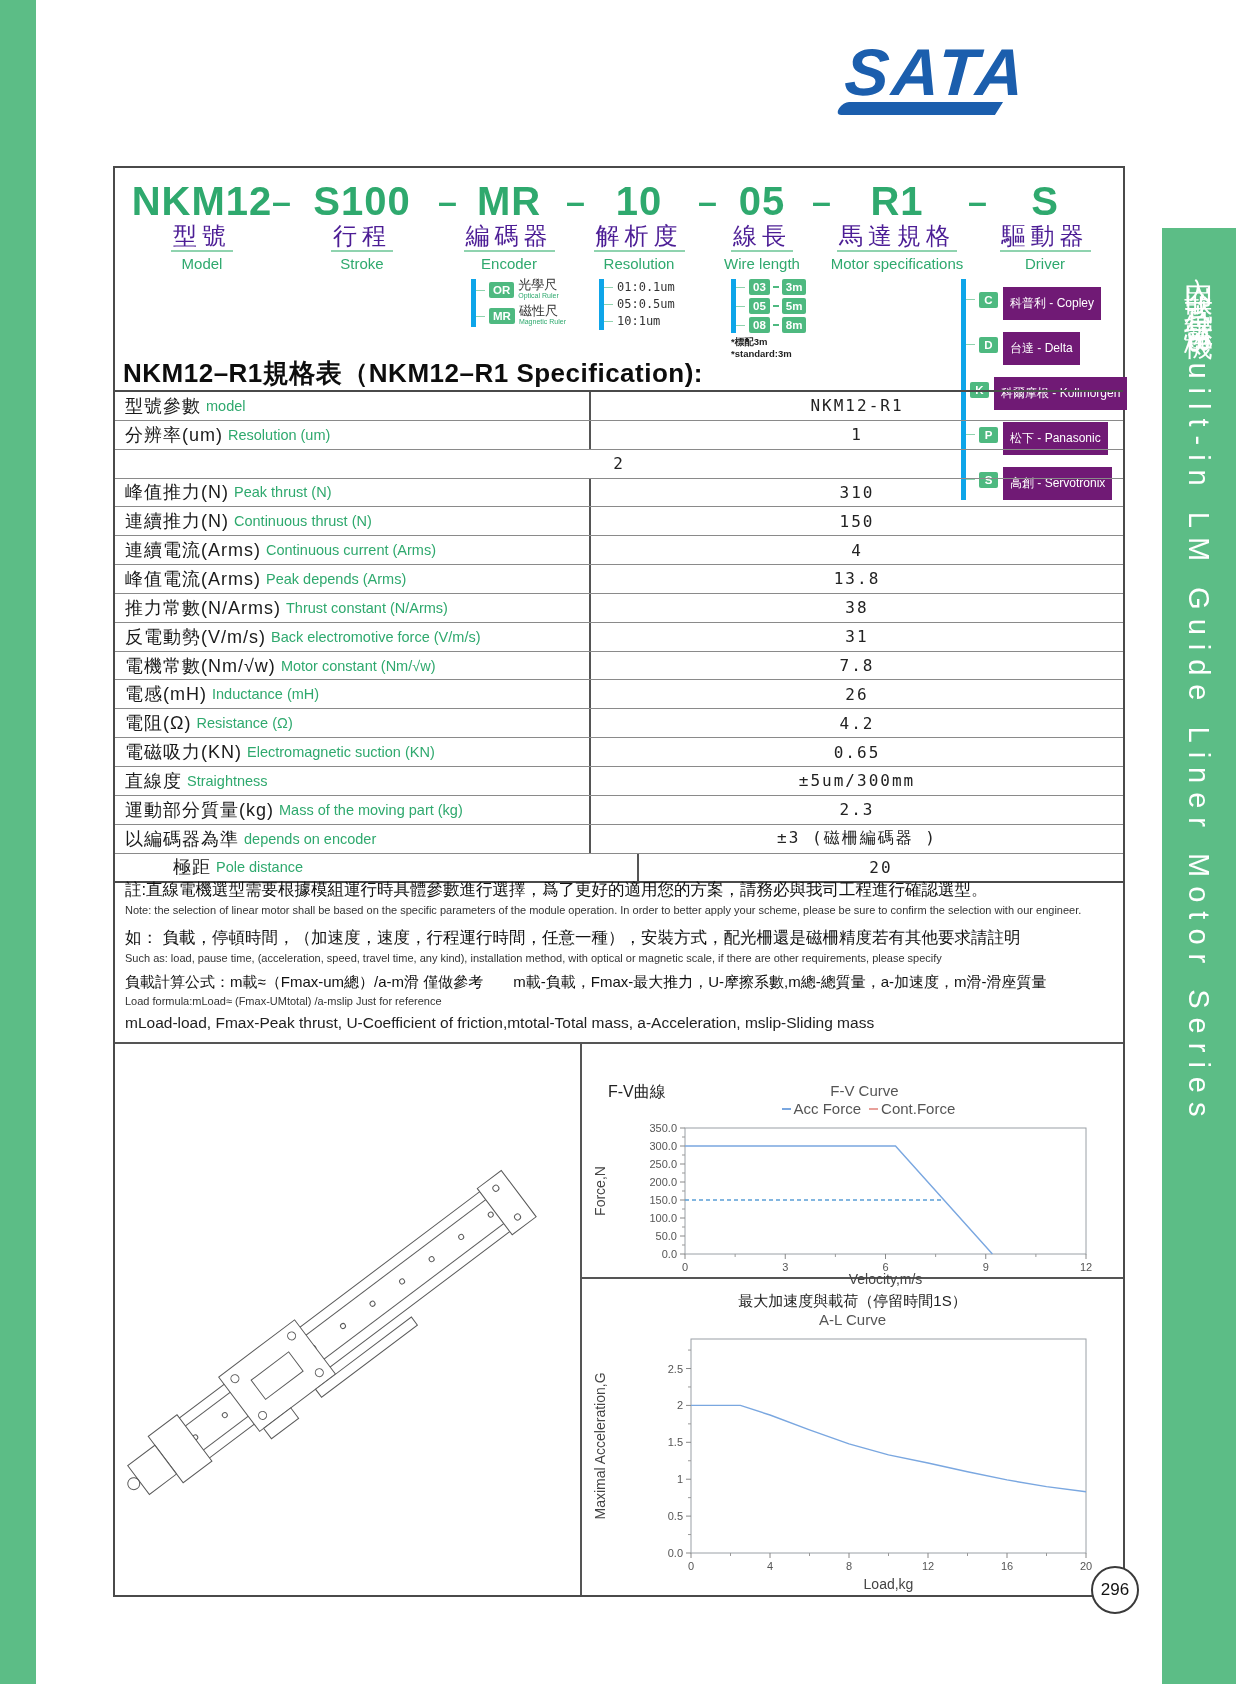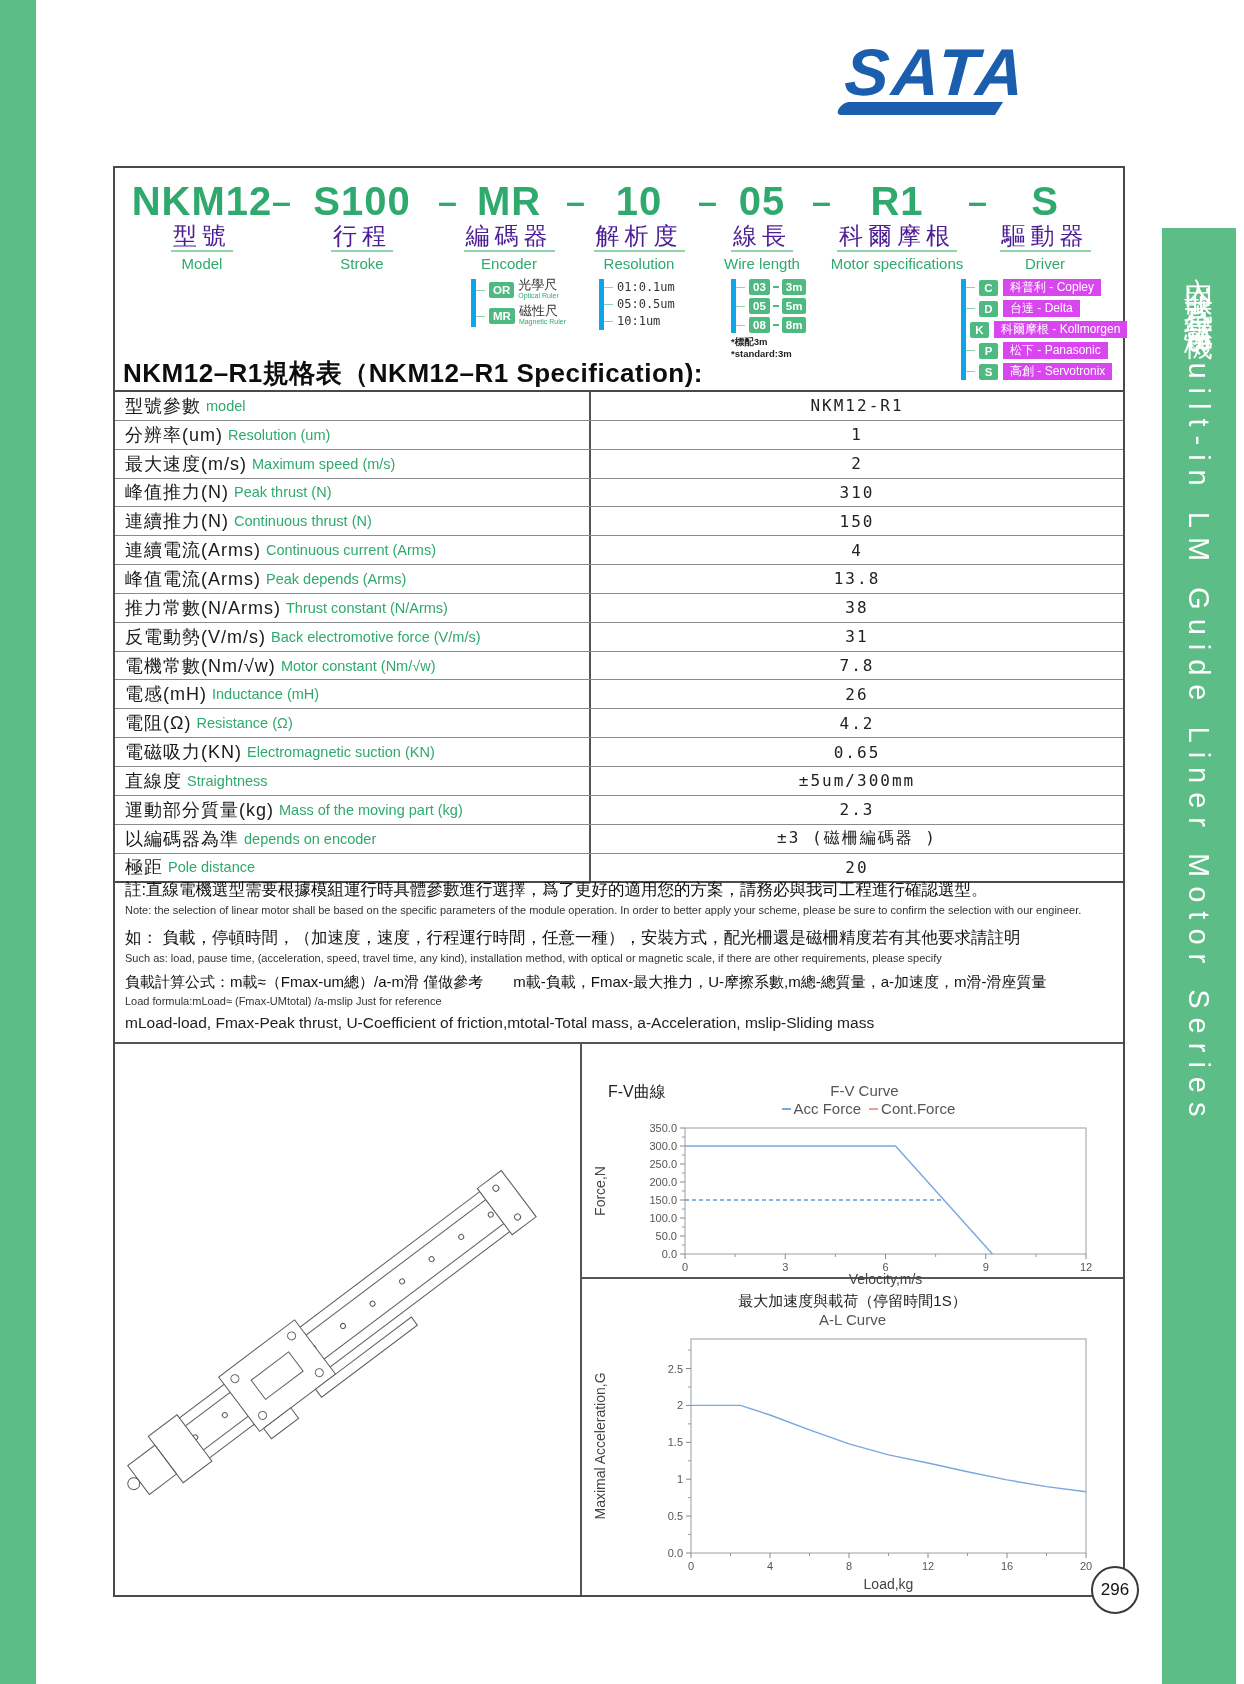--- a/index.html
+++ b/index.html
@@ -33,26 +33,26 @@
   .enc-zh{font-size:13px;color:#333;}
   .enc-en{font-size:7px;color:#2fa96e;}
   .res-item{font-size:12px;line-height:17px;color:#333;font-family:"DejaVu Sans Mono",monospace;}
   .wire-item{display:flex;align-items:center;margin:3px 0;}
   .wdash{width:6px;height:2px;background:#4eb980;margin:0 3px;}
   .wire-note{font-size:9.5px;line-height:12px;color:#222;text-align:left;margin-left:26px;font-weight:bold;}
   .drv{margin-left:-14px;}
   .drv-item{display:flex;align-items:center;margin:4px 0;}
   .drv-chip{background:#4eb980;color:#fff;width:19px;height:16px;font-size:11.5px;font-weight:bold;
             display:flex;align-items:center;justify-content:center;border-radius:2px;margin-right:5px;flex:0 0 auto;}
-  .drv-bar{background:#d946ef;color:#fff;font-size:12px;line-height:15px;padding:1px 7px;white-space:nowrap;}
+  .drv-bar{background:#701a75;color:#fff;font-size:12px;line-height:15px;padding:9px 7px;white-space:nowrap;margin-top:8px;}
   
   .spec-title{position:absolute;top:188px;left:8px;font-size:26px;font-weight:bold;color:#0d0d0d;letter-spacing:0.5px;}
   .spec{position:absolute;top:222px;left:0;width:100%;border-top:2px solid #4a4a4a;border-bottom:2px solid #4a4a4a;}
   .spec-row{display:flex;height:27.85px;border-bottom:1px solid #8a8a8a;}
-  .spec-row:last-child{border-bottom:none;}
+  .spec-row:last-child{border-bottom:none;padding-left:48px;}
   .spec-label{flex:0 0 464px;border-right:2px solid #555;display:flex;align-items:center;padding-left:10px;overflow:hidden;}
   .sl-zh{font-size:18px;color:#1a1a1a;letter-spacing:1px;white-space:nowrap;}
   .sl-en{font-size:14.5px;color:#2fa96e;margin-left:5px;white-space:nowrap;}
   .spec-value{flex:1;display:flex;align-items:center;justify-content:center;
               font-family:"DejaVu Sans Mono",monospace;font-size:16px;letter-spacing:2px;color:#222;}
   
   .notes{position:absolute;top:700px;left:10px;right:6px;}
   .note{white-space:nowrap;overflow:hidden;}
   .note-zh{font-size:16.5px;color:#111;margin:11px 0 3px;}
   .note-en{font-size:11px;color:#333;margin:0 0 2px;}
@@ -160,21 +160,21 @@
               <span class="wdash"></span>
               <span class="chip">8m</span>
             </div>
           </div>
           <div class="wire-note">*標配3m</div>
           <div class="wire-note">*standard:3m</div>
         </div>
         <div class="pn-col">
           <div class="pn-code">R1</div>
           <span class="pn-sep">–</span>
-          <div><span class="pn-zh">科爾摩根</span></div>
+          <div><span class="pn-zh">馬達規格</span></div>
           <div class="pn-en">Motor specifications</div>
         </div>
         <div class="pn-col">
           <div class="pn-code">S</div>
           <div><span class="pn-zh">驅動器</span></div>
           <div class="pn-en">Driver</div>
           <div class="tree drv">
             <div class="drv-item stub">
               <span class="drv-chip">C</span>
               <span class="drv-bar">科普利 - Copley</span>
@@ -209,24 +209,20 @@
           <div class="spec-value">NKM12-R1</div>
         </div>
         <div class="spec-row">
           <div class="spec-label">
             <span class="sl-zh">分辨率(um)</span>
             <span class="sl-en">Resolution (um)</span>
           </div>
           <div class="spec-value">1</div>
         </div>
         <div class="spec-row">
-          <div class="spec-label">
-            <span class="sl-zh">最大速度(m/s)</span>
-            <span class="sl-en">Maximum speed (m/s)</span>
-          </div>
           <div class="spec-value">2</div>
         </div>
         <div class="spec-row">
           <div class="spec-label">
             <span class="sl-zh">峰值推力(N)</span>
             <span class="sl-en">Peak thrust (N)</span>
           </div>
           <div class="spec-value">310</div>
         </div>
         <div class="spec-row">

